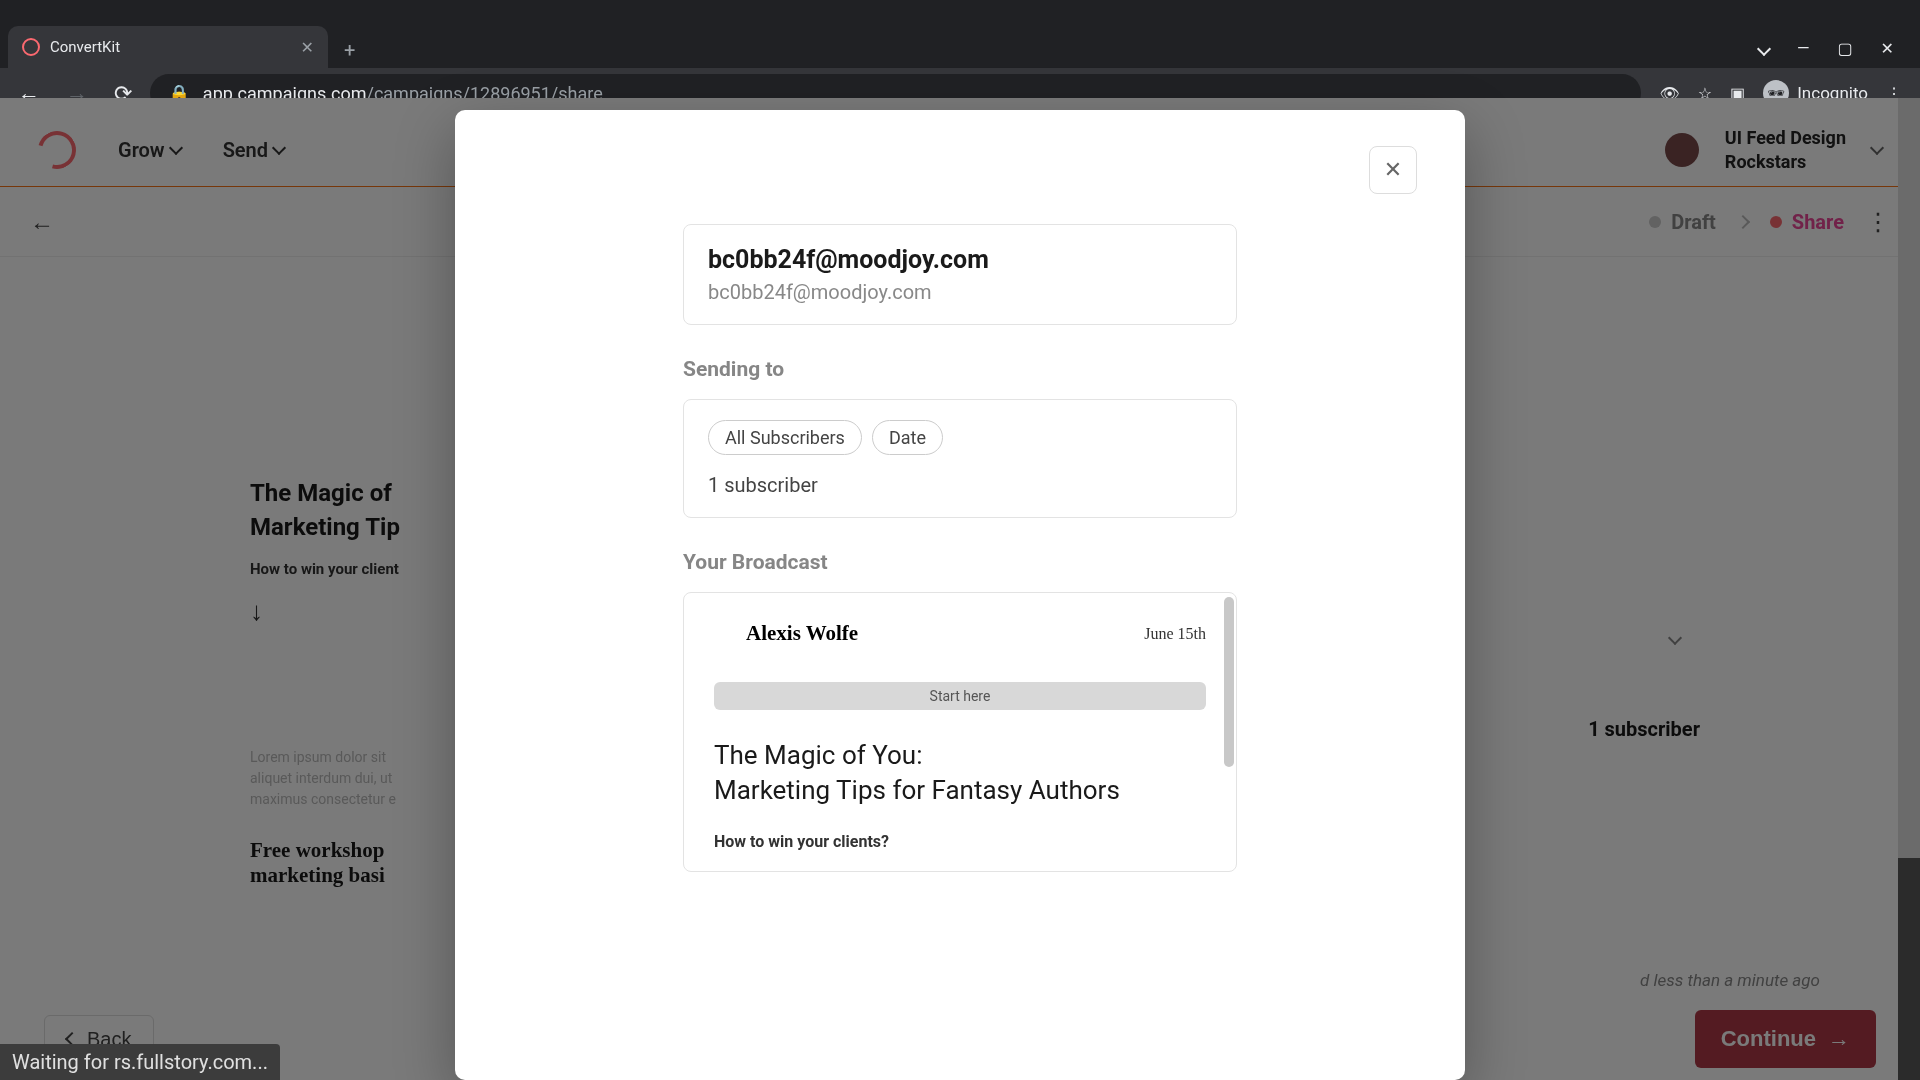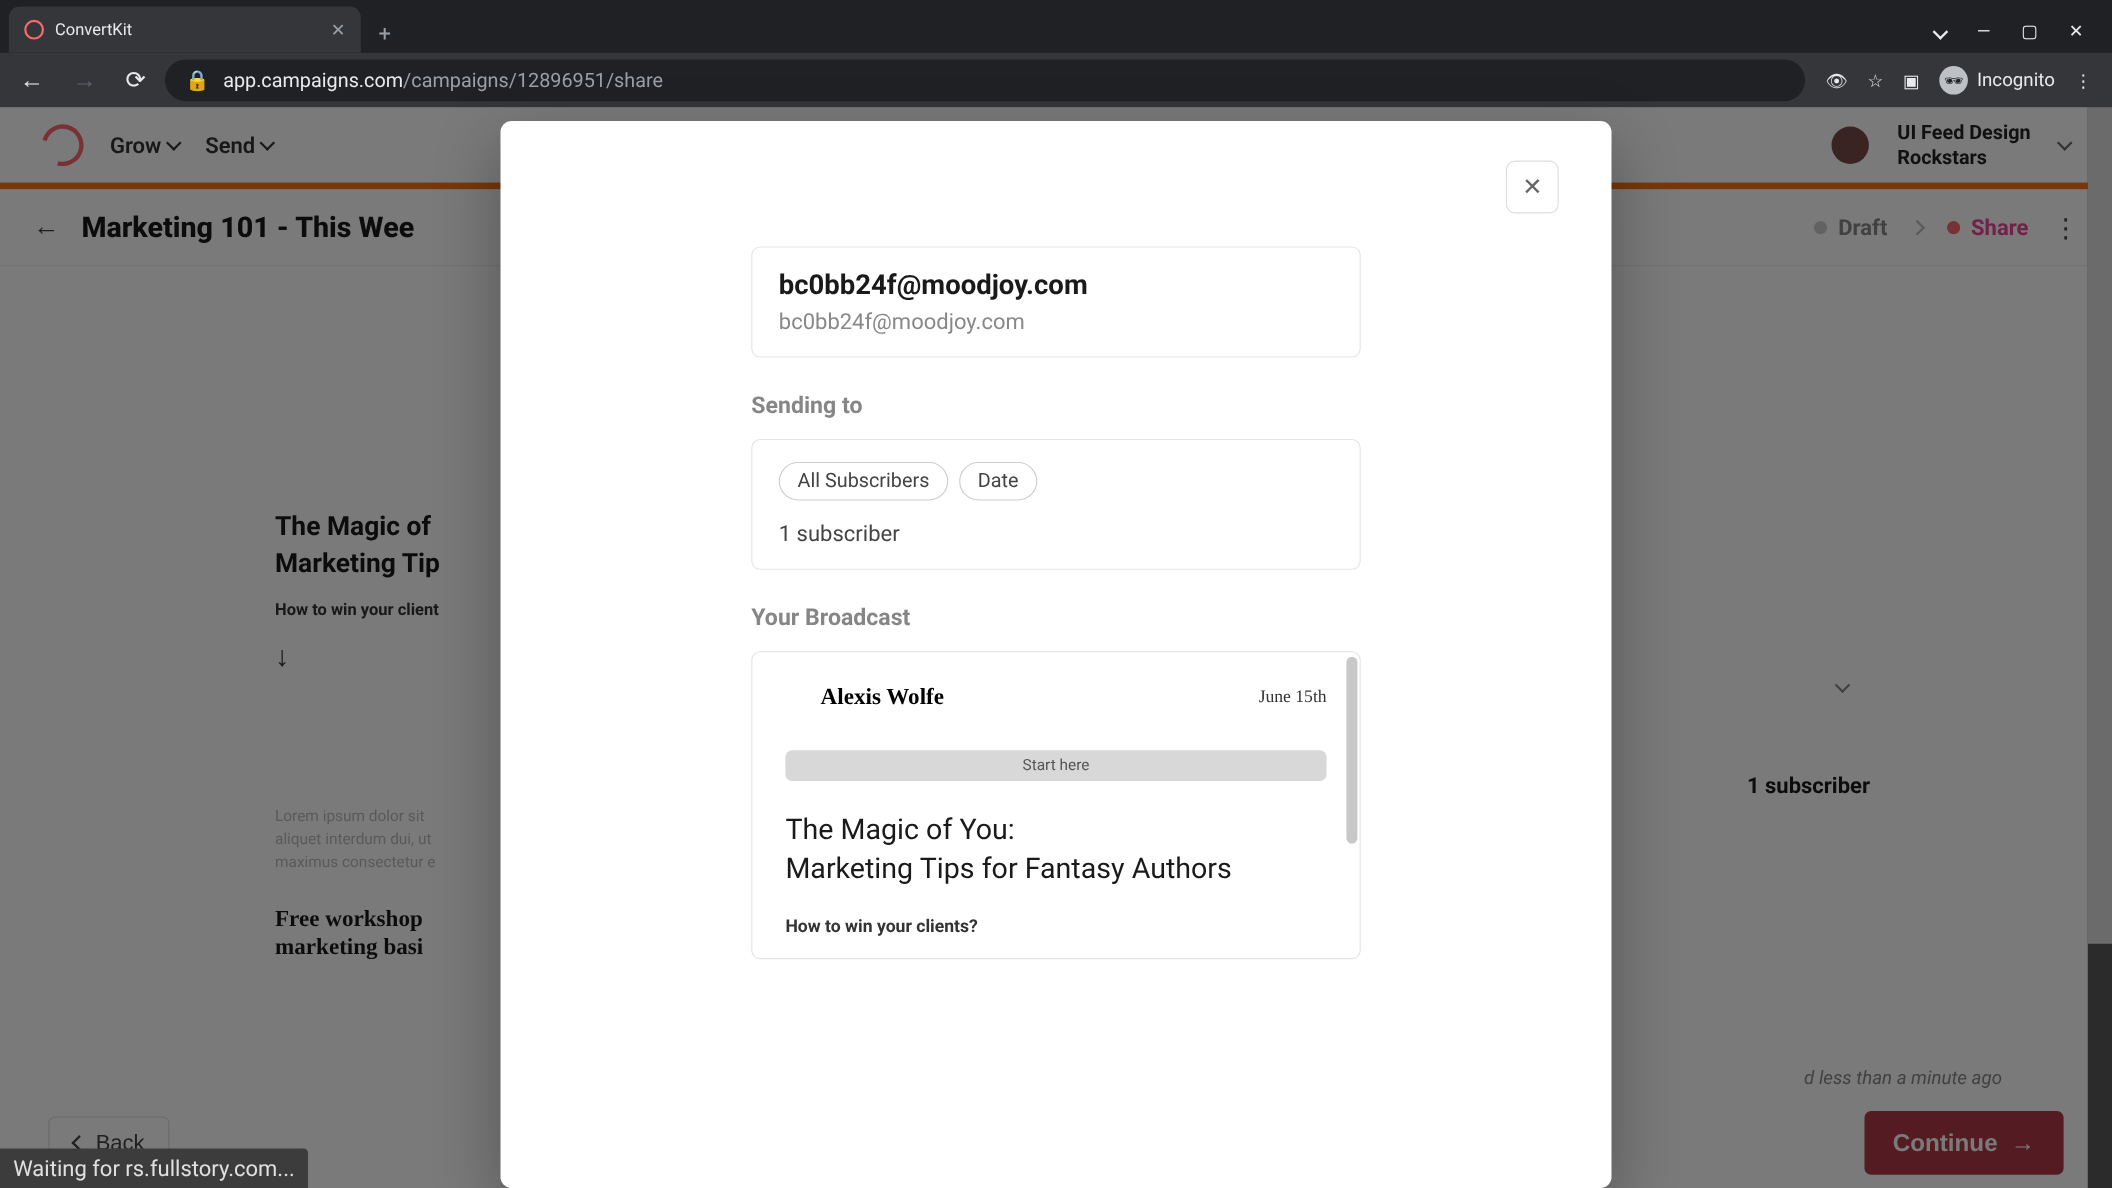--- a/index.html
+++ b/index.html
@@ -1,19 +1,19 @@
 <!DOCTYPE html>
 <html><head>
 <meta charset="utf-8">
 <style>
 * { margin: 0; padding: 0; box-sizing: border-box; }
 body { font-family: -apple-system, BlinkMacSystemFont, "Segoe UI", Roboto, sans-serif; background: #202124; width: 1920px; height: 1080px; overflow: hidden; position: relative; }
 
 
-.browser-chrome { background: #202124; }
+.browser-chrome { background: #202124; margin-top: 20px; }
 .tab-bar { height: 48px; display: flex; align-items: flex-end; padding: 0 8px; }
 .tab { background: #35363a; height: 42px; width: 320px; border-radius: 10px 10px 0 0; display: flex; align-items: center; padding: 0 14px; gap: 10px; color: #e8eaed; font-size: 15px; }
 .tab-favicon { width: 18px; height: 18px; border-radius: 50%; border: 2px solid #fb6970; }
 .tab-close { margin-left: auto; color: #9aa0a6; font-size: 16px; cursor: pointer; }
 .new-tab { margin-left: 10px; color: #9aa0a6; font-size: 20px; padding: 6px; }
 .window-controls { margin-left: auto; display: flex; gap: 28px; padding: 0 18px 10px 0; color: #e8eaed; }
 .window-controls span { font-size: 16px; }
 
 .toolbar { background: #35363a; height: 50px; display: flex; align-items: center; padding: 0 10px; gap: 10px; }
 .nav-btn { color: #e8eaed; font-size: 22px; padding: 6px 8px; }
@@ -22,21 +22,21 @@
 .url-domain { color: #e8eaed; }
 .toolbar-icons { display: flex; align-items: center; gap: 18px; color: #e8eaed; padding: 0 8px; }
 .incognito-badge { display: flex; align-items: center; gap: 8px; font-size: 17px; }
 .incognito-icon { width: 26px; height: 26px; background: #bdc1c6; border-radius: 50%; display: flex; align-items: center; justify-content: center; color: #202124; font-size: 14px; }
 
 
 .app-viewport { position: absolute; top: 98px; left: 0; right: 0; bottom: 0; background: #fff; }
 .app-dimmed { position: absolute; inset: 0; }
 .dim-overlay { position: absolute; inset: 0; background: rgba(0,0,0,0.52); }
 
-.app-header { height: 74px; background: #fff; display: flex; align-items: center; padding: 0 38px; gap: 24px; border-bottom: 6px solid #f97316; }
+.app-header { height: 74px; background: #fff; display: flex; align-items: center; padding: 0 38px; gap: 42px; border-bottom: 1px solid #f97316; margin-top: 15px; }
 .logo-swirl { width: 38px; height: 38px; border: 4px solid #fb6970; border-radius: 50%; border-left-color: transparent; transform: rotate(-30deg);}
 .nav-item { font-size: 20px; font-weight: 600; color: #333; display: flex; align-items: center; gap: 6px; }
 .app-header-right { margin-left: auto; display: flex; align-items: center; gap: 26px; }
 .avatar { width: 34px; height: 34px; border-radius: 50%; background: #7a4a4a; }
 .account-name { font-size: 18px; font-weight: 700; color: #242424; text-align: left; line-height: 1.3; }
 
 .page-header { height: 70px; display: flex; align-items: center; padding: 0 30px; gap: 20px; border-bottom: 1px solid #eee; }
 .back-arrow { font-size: 24px; color: #444; }
 .page-title { font-size: 26px; font-weight: 800; color: #1a1a1a; }
 .page-header-right { margin-left: auto; display: flex; align-items: center; gap: 22px; }
@@ -152,21 +152,20 @@
         <div class="account-name">
           <div>UI Feed Design</div>
           <div>Rockstars</div>
         </div>
         <span class="chevron-down" style="color:#666"></span>
       </div>
     </div>
 
     <div class="page-header">
       <span class="back-arrow">←</span>
-      <span class="page-title">Marketing 101 - This Wee</span>
       <div class="page-header-right">
         <span class="step">
             <span class="step-dot"></span>
             <span>Draft</span>
           </span>
         <span class="chevron-right" style="color:#bbb"></span>
         <span class="step active">
             <span class="step-dot on"></span>
             <span>Share</span>
           </span>

